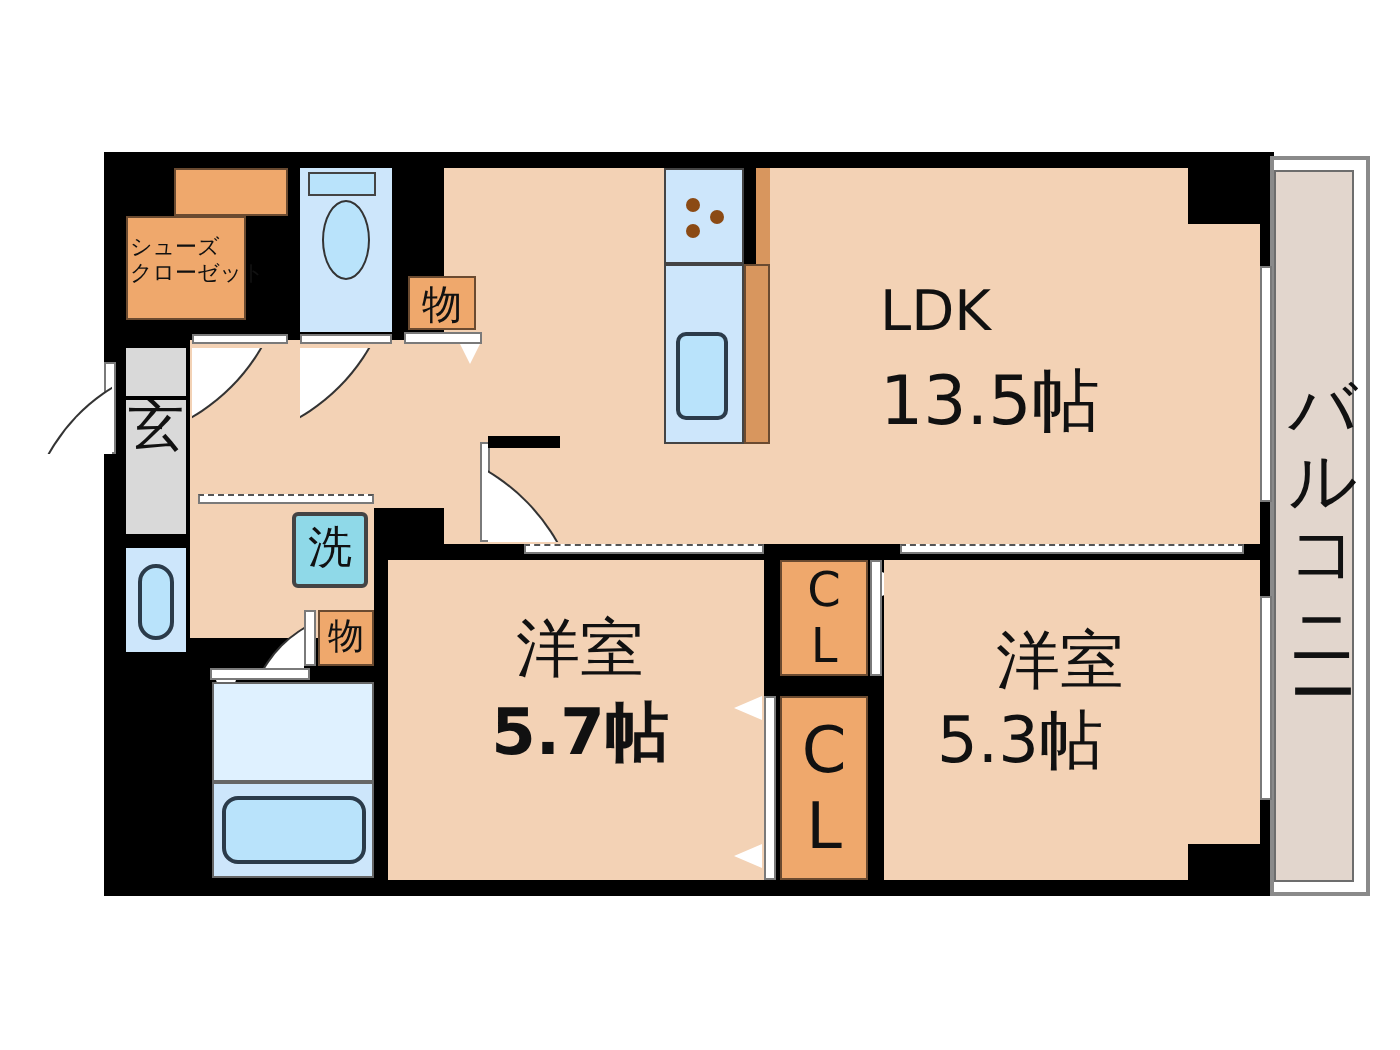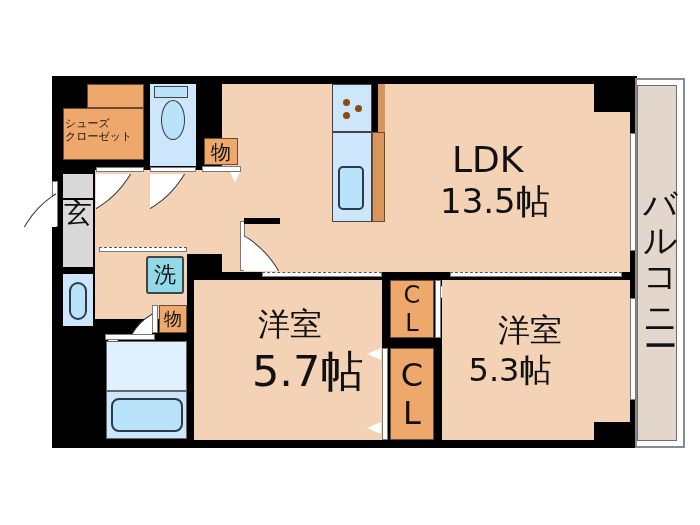--- a/index.html
+++ b/index.html
@@ -45,35 +45,35 @@
   <div class="abs" style="left:22px;top:20px;width:7px;height:7px;border-radius:50%;background:#8b4a14;"></div>
   <div class="abs" style="left:10px;top:27px;width:7px;height:7px;border-radius:50%;background:#8b4a14;"></div>
 </div>
 <div class="abs wet" style="left:332px;top:132px;width:40px;height:90px;border:1px solid #444;">
   <div class="abs fixture" style="left:5px;top:33px;width:26px;height:44px;border-radius:5px;"></div>
 </div>
 <div class="abs" style="left:372px;top:84px;width:6px;height:48px;background:#000;"></div>
 <div class="abs" style="left:372px;top:132px;width:13px;height:90px;background:#d8965e;border:1px solid #6a4a30;"></div>
 <div class="abs" style="left:378px;top:84px;width:7px;height:48px;background:#d8965e;"></div>
 
-<div class="abs label room-name" style="left:440px;top:142px;width:120px;font-size:36px;text-align:left;margin-left:12px;">LDK</div>
+<div class="abs label room-name" style="left:440px;top:142px;width:120px;font-size:28px;text-align:left;">LDK</div>
 <div class="abs label room-size" style="left:440px;top:184px;width:120px;font-size:34px;text-align:left;">13.5帖</div>
 
 <div class="abs floor" style="left:95px;top:174px;width:144px;height:80px;"></div>
 <div class="abs floor" style="left:95px;top:170px;width:144px;height:8px;"></div>
 
 <div class="abs entry" style="left:63px;top:174px;width:30px;height:93px;"></div>
 <div class="abs label" style="left:63px;top:199px;width:30px;font-size:28px;">玄</div>
 <div class="abs" style="left:63px;top:198px;width:30px;height:2px;background:#000;"></div>
 
 <div class="abs win" style="left:52px;top:181px;width:6px;height:46px;"></div>
 <div class="abs door-arc" style="left:12px;top:181px;width:88px;height:92px;border-radius:100% 0 0 0;clip-path:inset(0 50% 50% 0);"></div>
 
 <div class="abs closet" style="left:87px;top:84px;width:57px;height:24px;"></div>
-<div class="abs closet" style="left:63px;top:108px;width:81px;height:52px;">
+<div class="abs closet" style="left:63px;top:108px;width:60px;height:52px;">
   <div class="abs label small" style="left:1px;top:8px;">シューズ</div>
   <div class="abs label small" style="left:1px;top:21px;">クローゼット</div>
 </div>
 <div class="abs win" style="left:96px;top:167px;width:48px;height:5px;"></div>
 <div class="abs door-arc" style="left:48px;top:126px;width:96px;height:96px;border-radius:0 0 100% 0;clip-path:inset(50% 0 0 50%);"></div>
 
 <div class="abs wet" style="left:150px;top:84px;width:46px;height:82px;">
   <div class="abs" style="left:4px;top:2px;width:34px;height:12px;background:#b9e3fb;border:1px solid #444;"></div>
   <div class="abs" style="left:11px;top:16px;width:24px;height:40px;border-radius:50%;background:#b9e3fb;border:1px solid #333;"></div>
 </div>
@@ -108,21 +108,21 @@
 <div class="abs win" style="left:105px;top:334px;width:50px;height:6px;"></div>
 <div class="abs tri" style="left:108px;top:340px;border-left:5px solid transparent;border-right:5px solid transparent;border-top:14px solid #fff;"></div>
 <div class="abs" style="left:106px;top:341px;width:81px;height:50px;background:#dff1ff;border:1px solid #666;"></div>
 <div class="abs wet" style="left:106px;top:391px;width:81px;height:48px;border:1px solid #666;">
   <div class="abs fixture" style="left:4px;top:6px;width:72px;height:34px;border-radius:8px;"></div>
 </div>
 
 <div class="abs floor" style="left:194px;top:280px;width:188px;height:160px;"></div>
 <div class="abs win" style="left:262px;top:272px;width:120px;height:5px;border-top:1px dashed #555;"></div>
 <div class="abs label" style="left:240px;top:308px;width:100px;font-size:32px;">洋室</div>
-<div class="abs label" style="left:252px;top:350px;width:100px;font-size:43px;">5.7帖</div>
+<div class="abs label" style="left:240px;top:350px;width:100px;font-size:32px;font-weight:bold;">5.7帖</div>
 
 <div class="abs closet tag" style="left:390px;top:280px;width:44px;height:58px;flex-direction:column;">
   <span class="label" style="font-size:24px;writing-mode:vertical-rl;text-orientation:upright;">CL</span>
 </div>
 <div class="abs closet tag" style="left:390px;top:348px;width:44px;height:92px;flex-direction:column;">
   <span class="label" style="font-size:32px;writing-mode:vertical-rl;text-orientation:upright;">CL</span>
 </div>
 <div class="abs win" style="left:435px;top:280px;width:6px;height:58px;"></div>
 <div class="abs tri" style="left:441px;top:286px;border-top:6px solid transparent;border-bottom:6px solid transparent;border-left:14px solid #fff;"></div>
 <div class="abs win" style="left:382px;top:348px;width:6px;height:92px;"></div>

